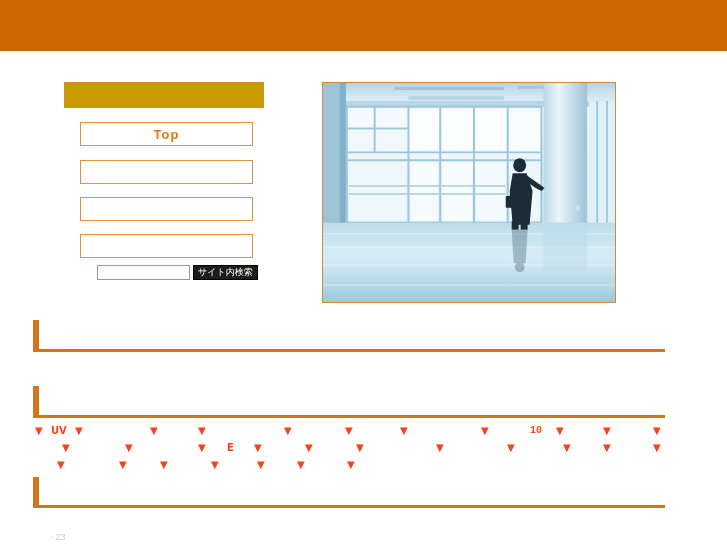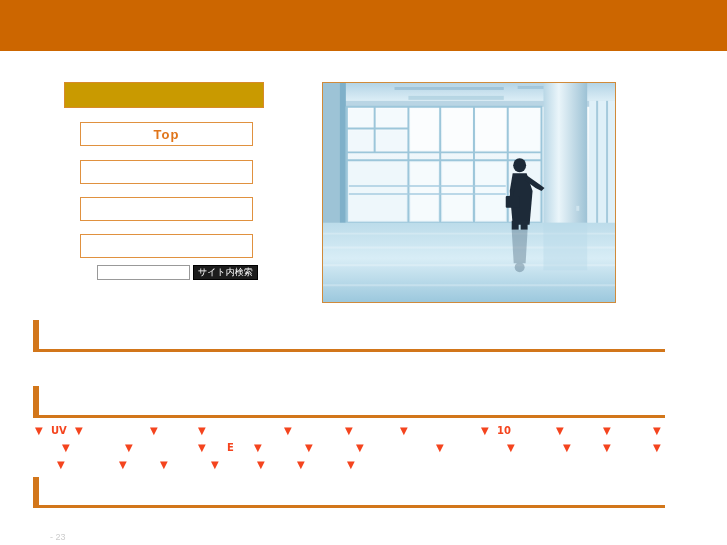--- a/index.html
+++ b/index.html
@@ -247,21 +247,21 @@
   <div class="glyph-row">
     <span class="glyph tri" style="left:0px;">▼</span>
     <span class="glyph lbl" style="left:16px;">UV</span>
     <span class="glyph tri" style="left:40px;">▼</span>
     <span class="glyph tri" style="left:115px;">▼</span>
     <span class="glyph tri" style="left:163px;">▼</span>
     <span class="glyph tri" style="left:249px;">▼</span>
     <span class="glyph tri" style="left:310px;">▼</span>
     <span class="glyph tri" style="left:365px;">▼</span>
     <span class="glyph tri" style="left:446px;">▼</span>
-    <span class="glyph lbl" style="left:462px;">10</span>
+    <span class="glyph lbl" style="left:495px;font-family:Liberation Mono, monospace;">10</span>
     <span class="glyph tri" style="left:521px;">▼</span>
     <span class="glyph tri" style="left:568px;">▼</span>
     <span class="glyph tri" style="left:618px;">▼</span>
   </div>
   <div class="glyph-row">
     <span class="glyph tri" style="left:27px;">▼</span>
     <span class="glyph tri" style="left:90px;">▼</span>
     <span class="glyph tri" style="left:163px;">▼</span>
     <span class="glyph lbl" style="left:192px;">E</span>
     <span class="glyph tri" style="left:219px;">▼</span>

